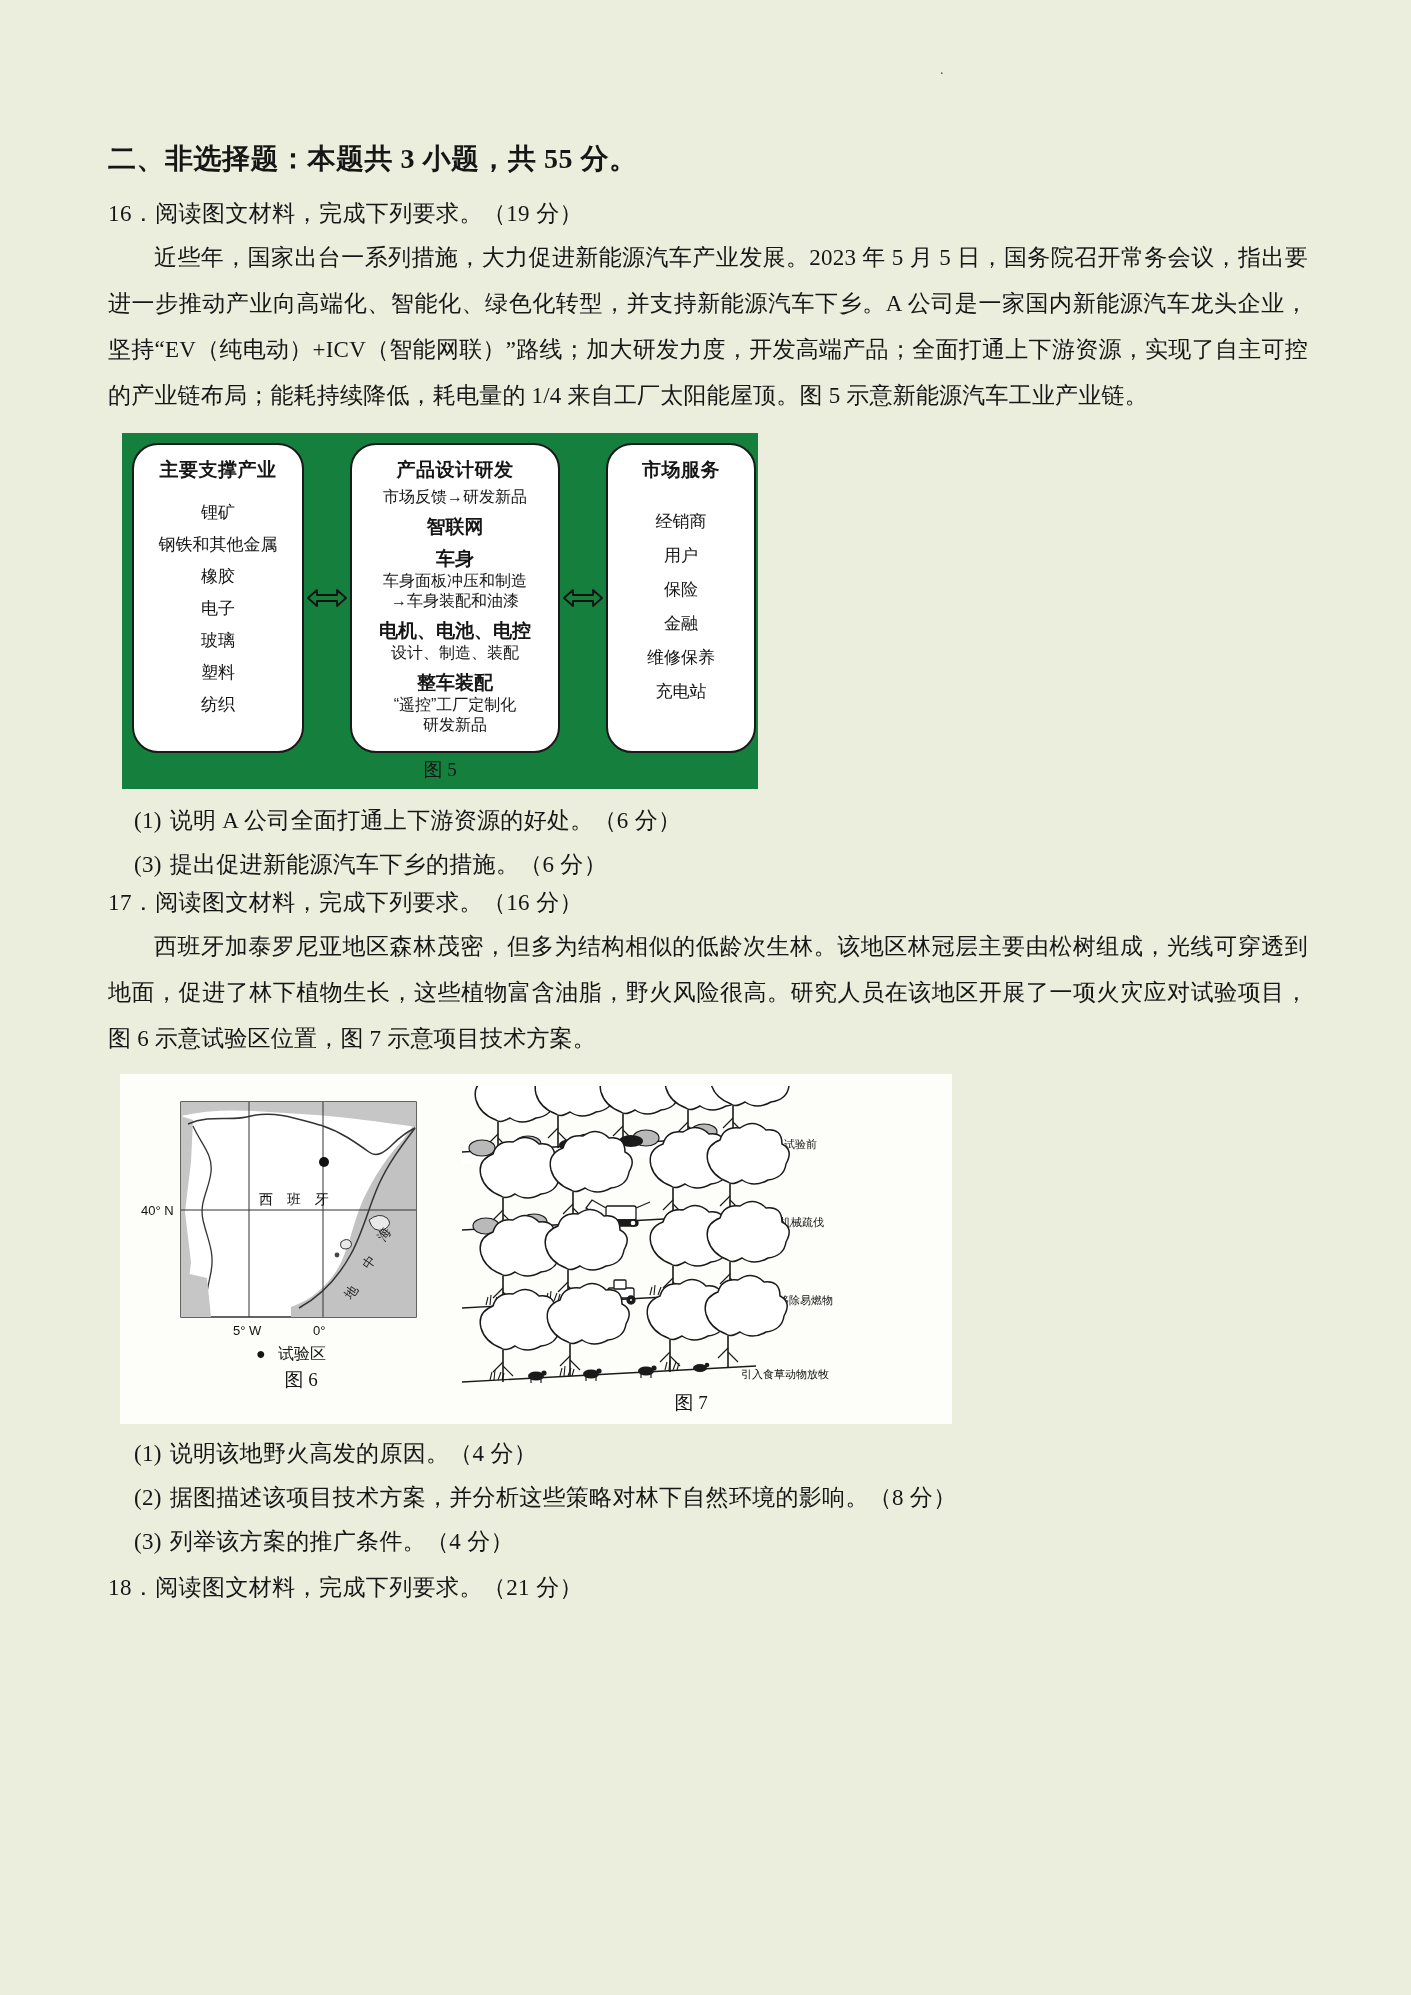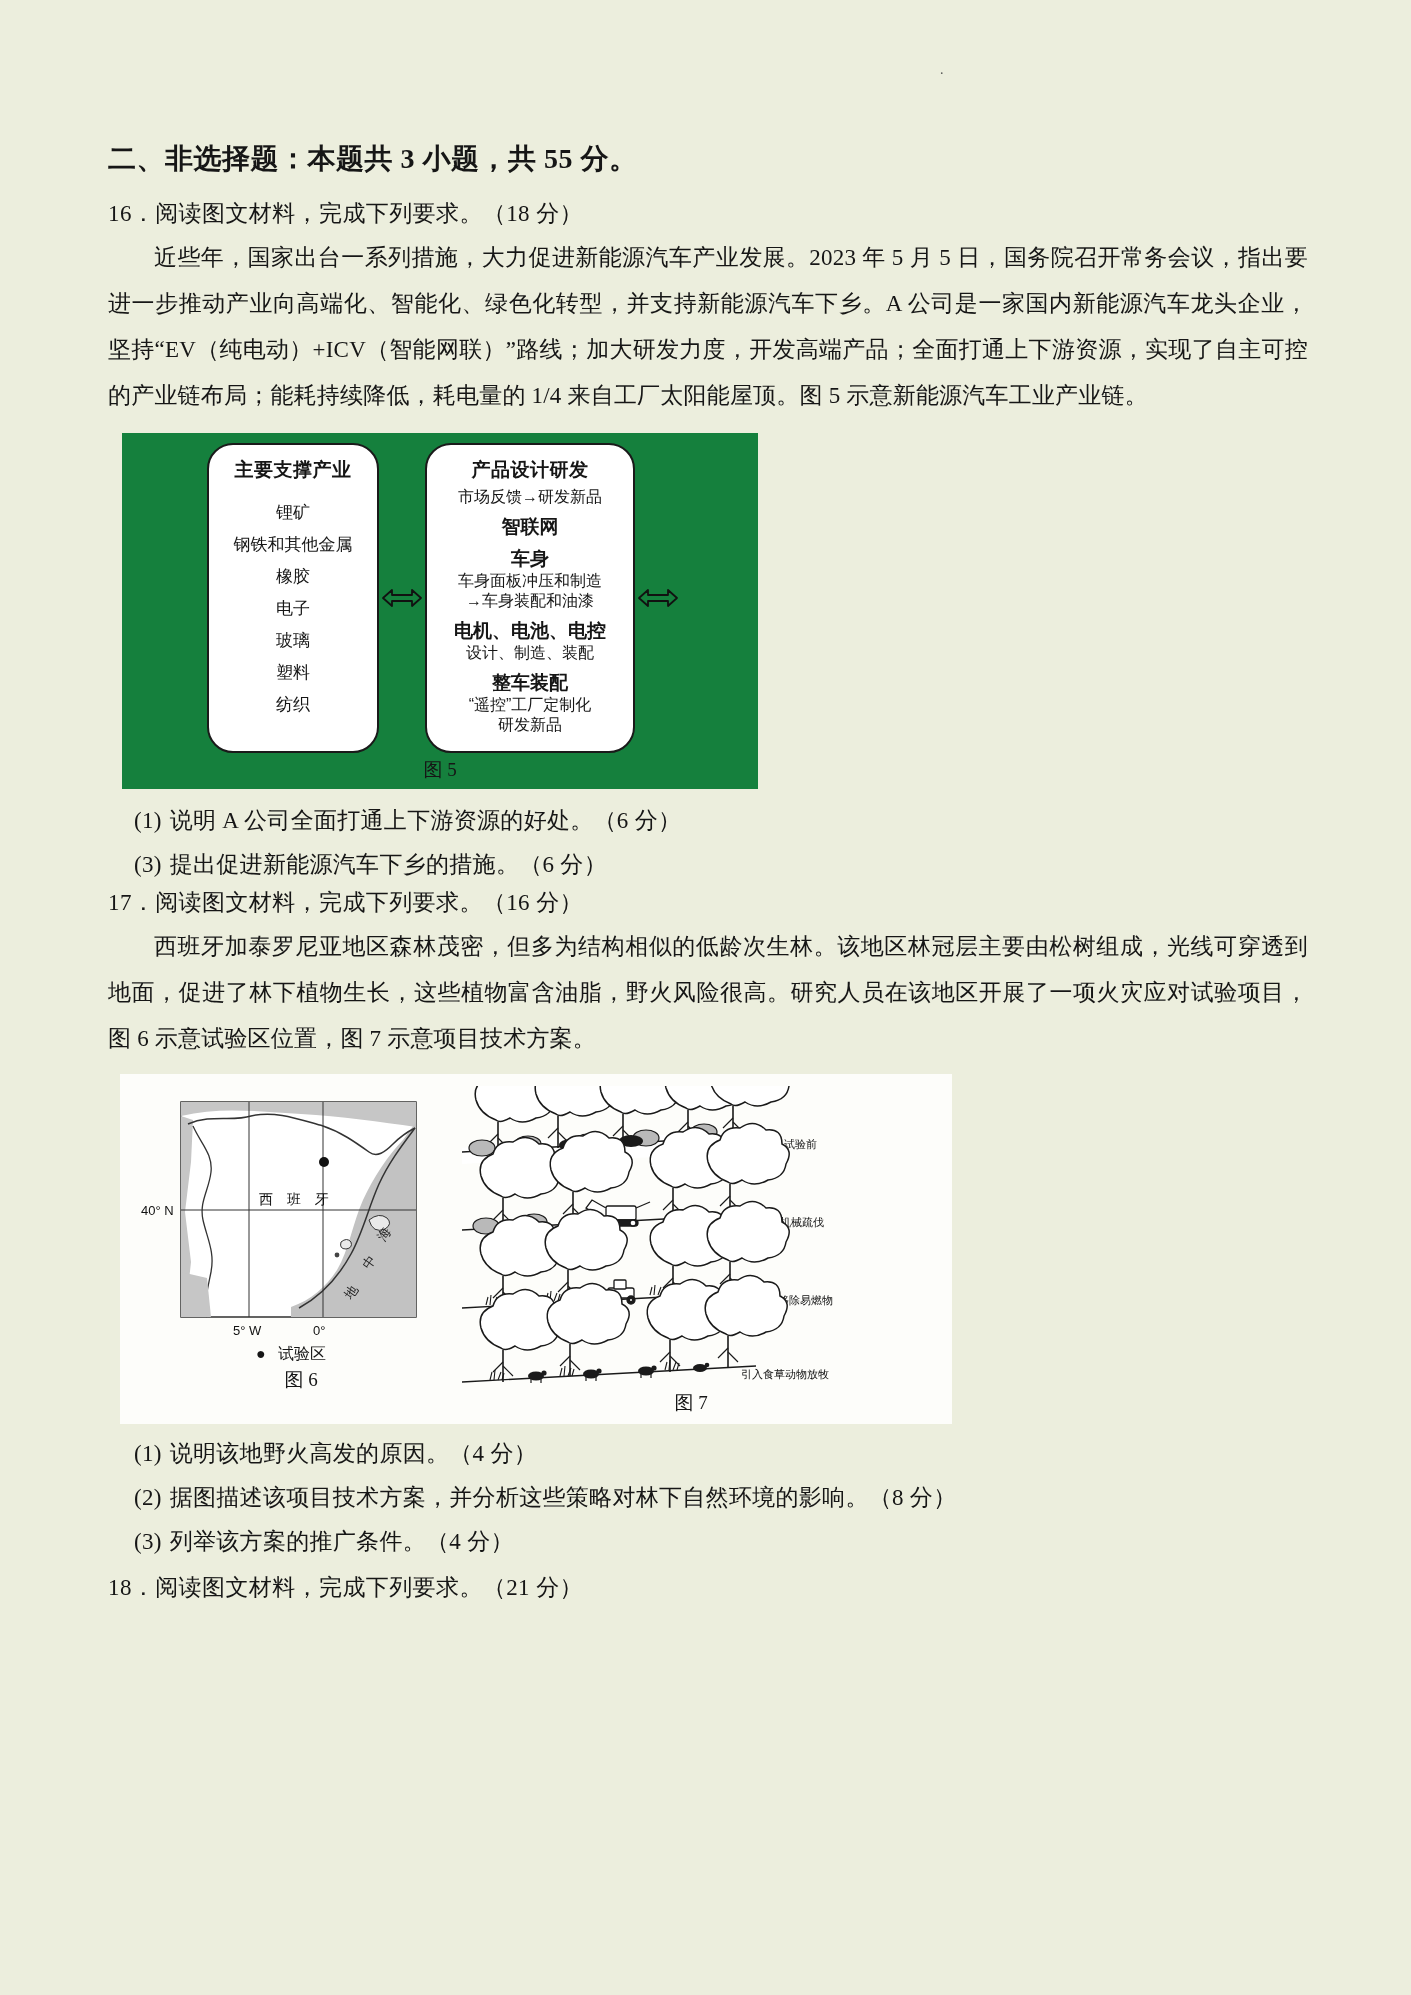--- a/index.html
+++ b/index.html
@@ -153,21 +153,21 @@
 <body>
 
 <div class="page">
 
   <div class="dot-mark">.</div>
 
   <div class="content">
 
     <div class="section-title">二、非选择题：本题共 3 小题，共 55 分。</div>
 
-    <div class="q-head">16．阅读图文材料，完成下列要求。（18 分）</div>
+    <div class="q-head">16．阅读图文材料，完成下列要求。（19 分）</div>
     <div class="para">近些年，国家出台一系列措施，大力促进新能源汽车产业发展。2023 年 5 月 5 日，国务院召开常务会议，指出要进一步推动产业向高端化、智能化、绿色化转型，并支持新能源汽车下乡。A 公司是一家国内新能源汽车龙头企业，坚持“EV（纯电动）+ICV（智能网联）”路线；加大研发力度，开发高端产品；全面打通上下游资源，实现了自主可控的产业链布局；能耗持续降低，耗电量的 1/4 来自工厂太阳能屋顶。图 5 示意新能源汽车工业产业链。</div>
 
     <div class="fig5-wrap">
       <div class="fig5-row">
 
         <div class="chain-box box-a">
           <div class="bx-title">主要支撑产业</div>
           <div style="height:10px"></div>
           <div class="bx-item">锂矿</div>
           <div class="bx-item">钢铁和其他金属</div>
@@ -197,20 +197,30 @@
           <div class="bx-sub" style="white-space:pre-line">“遥控”工厂定制化
 研发新品</div>
         </div>
 
         <div class="arrow-col">
           <svg class="dbl-arrow" viewBox="0 0 42 24">
             <path d="M2 12 L11 4 L11 9 L31 9 L31 4 L40 12 L31 20 L31 15 L11 15 L11 20 Z" fill="none" stroke="#111" stroke-width="1.8" stroke-linejoin="round"></path>
           </svg>
         </div>
 
+        <div class="chain-box box-c">
+          <div class="bx-title">市场服务</div>
+          <div style="height:18px"></div>
+          <div class="bx-itemc">经销商</div>
+          <div class="bx-itemc">用户</div>
+          <div class="bx-itemc">保险</div>
+          <div class="bx-itemc">金融</div>
+          <div class="bx-itemc">维修保养</div>
+          <div class="bx-itemc">充电站</div>
+        </div>
       </div>
       <div class="fig-cap">图 5</div>
     </div>
 
     <div class="subq">
       <span class="num">(1)</span><span>说明 A 公司全面打通上下游资源的好处。（6 分）</span>
     </div>
     <div class="subq">
       <span class="num">(3)</span><span>提出促进新能源汽车下乡的措施。（6 分）</span>
     </div>

